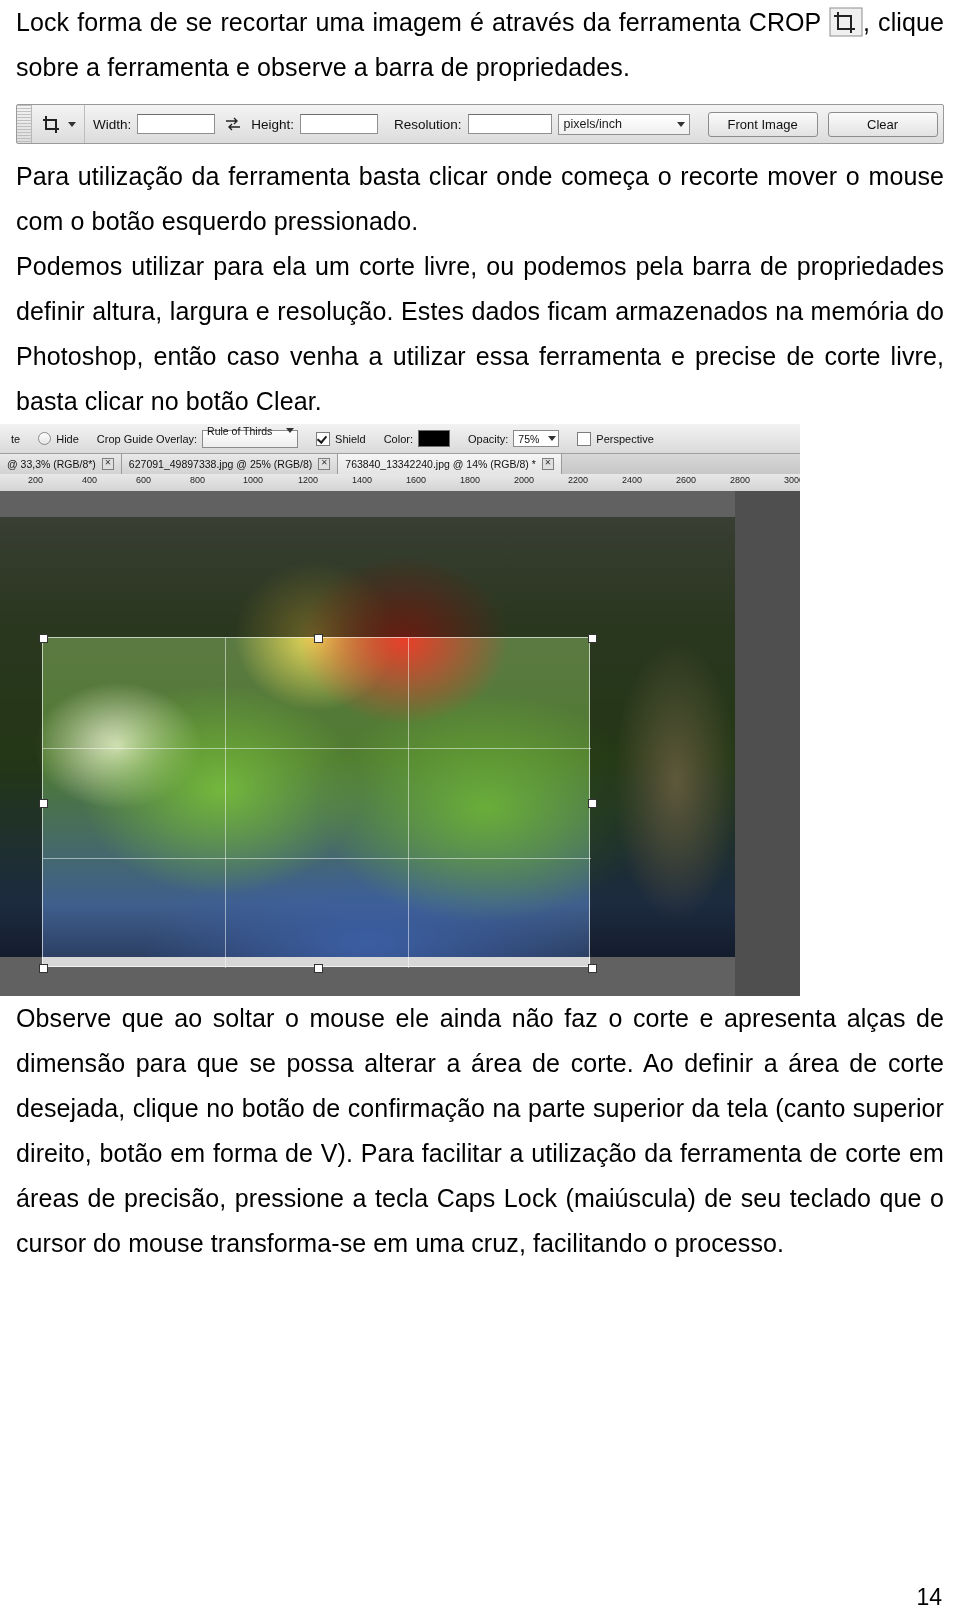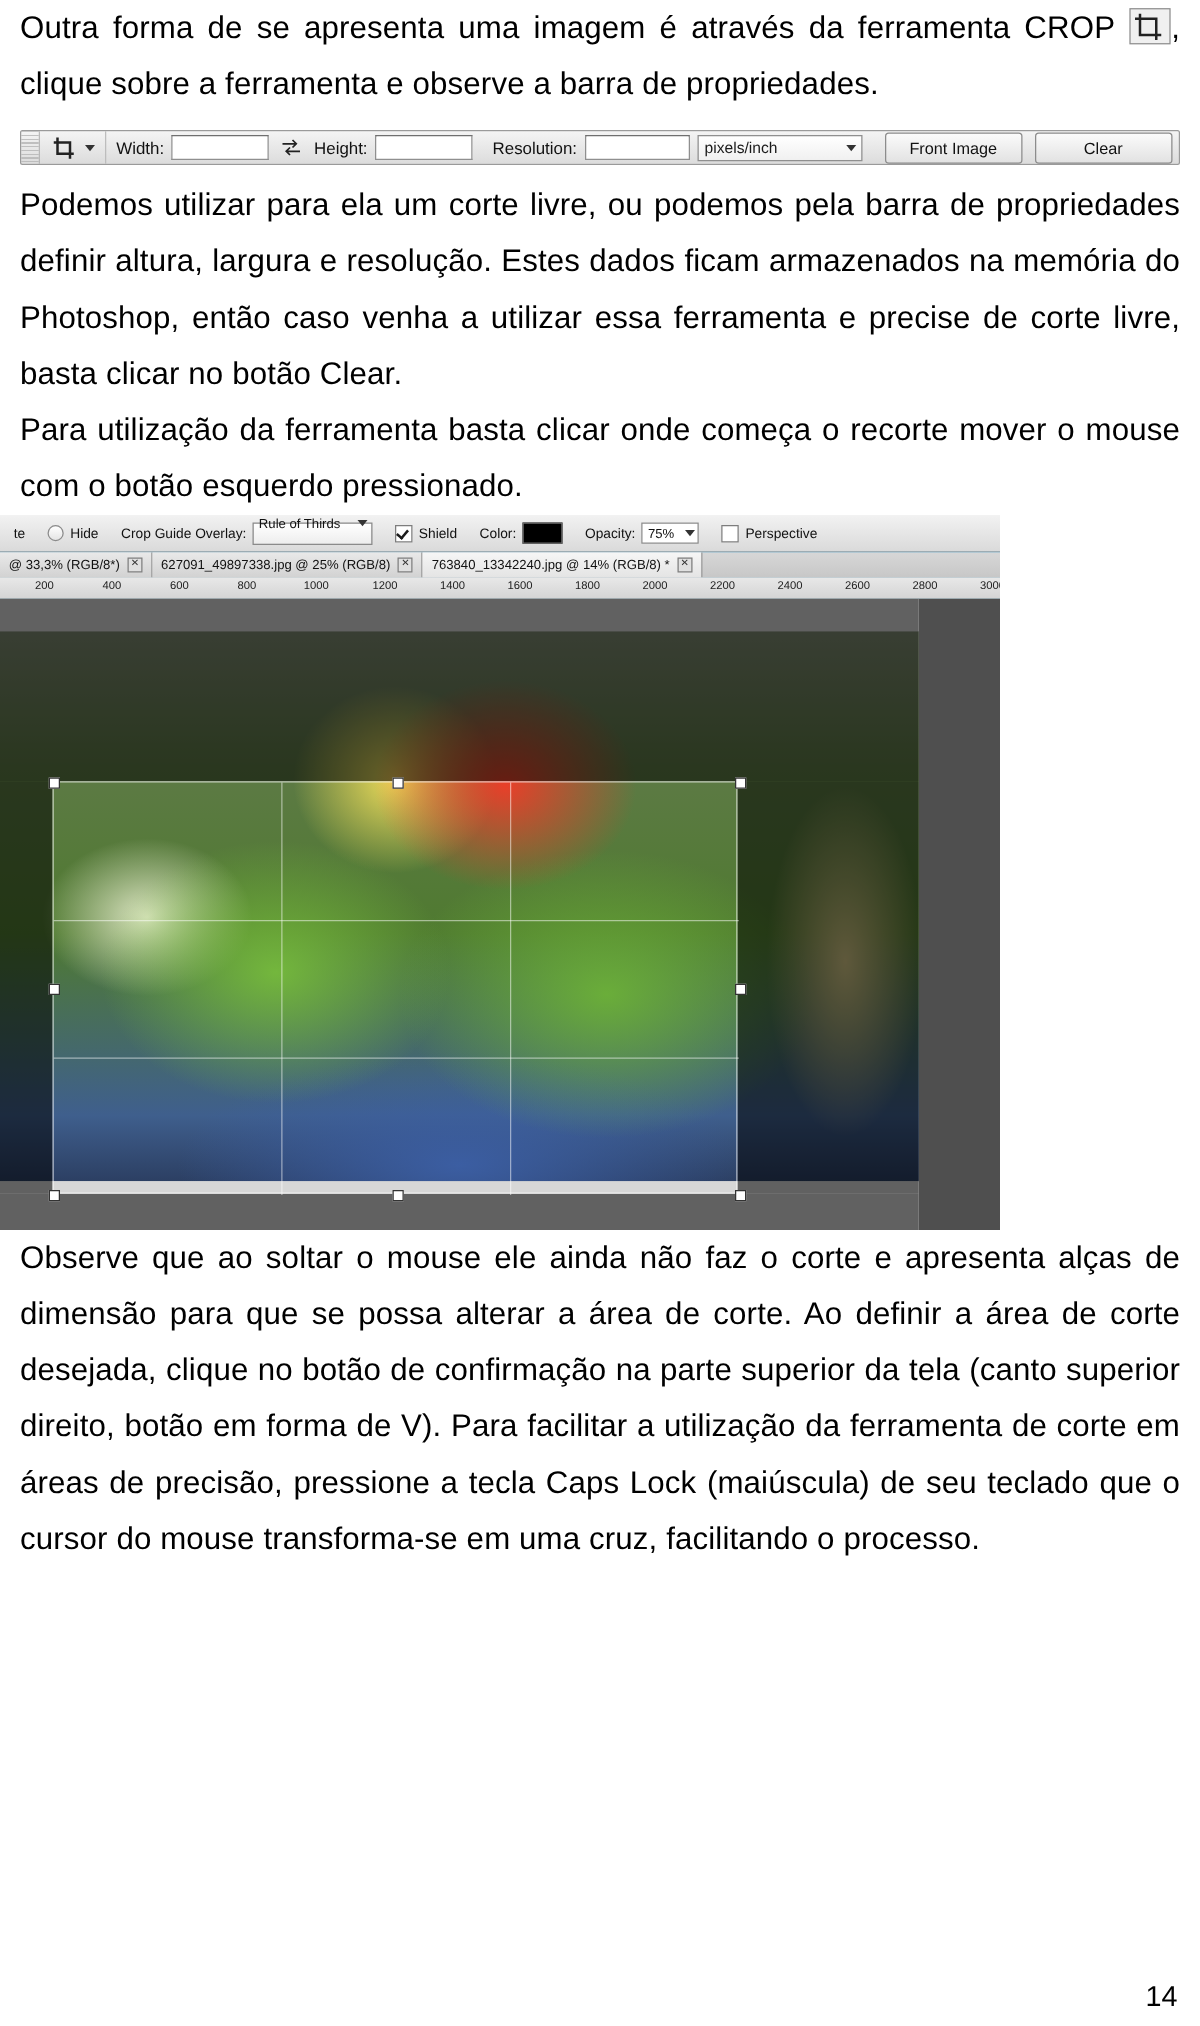--- a/index.html
+++ b/index.html
@@ -37,21 +37,21 @@
     vertical-align: -6px;
     width: 34px;
     height: 30px;
     position: relative;
   }
   .inline-crop-icon svg { display: block; }
 
   
   .options-bar {
     margin: 14px 0 10px 0;
-    height: 28px;
+    height: 40px;
     width: 928px;
     background: linear-gradient(#f4f4f4, #dcdcdc);
     border: 1px solid #9a9a9a;
     border-radius: 2px;
     display: flex;
     align-items: center;
     font-size: 13px;
     color: #1a1a1a;
     box-sizing: border-box;
     position: relative;
@@ -306,21 +306,21 @@
     bottom: 10px;
     font-size: 23px;
   }
 </style>
 </head>
 <body>
 
 <div class="page">
 
   <p class="body-text para-intro">
-    <span>Outra forma de se apresenta uma imagem é através da ferramenta CROP</span>
+    <span>Lock forma de se recortar uma imagem é através da ferramenta CROP</span>
     <span class="inline-crop-icon">
       <svg width="34" height="30" viewBox="0 0 34 30">
         <rect x="1" y="1" width="32" height="28" fill="#f0f0f0" stroke="#8d8d8d"></rect>
         <path d="M9 5 L9 22 L26 22" fill="none" stroke="#222" stroke-width="2"></path>
         <path d="M5 9 L22 9 L22 26" fill="none" stroke="#222" stroke-width="2"></path>
       </svg>
     </span><span>,</span>
     <span>clique sobre a ferramenta e observe a barra de propriedades.</span>
   </p>
 
@@ -354,22 +354,22 @@
       <span class="ob-input wide"></span>
       <span class="ob-select">
         <span>pixels/inch</span>
         <span class="caret-down"></span>
       </span>
     </div>
     <div class="ob-btn">Front Image</div>
     <div class="ob-btn">Clear</div>
   </div>
 
+  <p class="body-text">Para utilização da ferramenta basta clicar onde começa o recorte mover o mouse com o botão esquerdo pressionado.</p>
   <p class="body-text">Podemos utilizar para ela um corte livre, ou podemos pela barra de propriedades definir altura, largura e resolução. Estes dados ficam armazenados na memória do Photoshop, então caso venha a utilizar essa ferramenta e precise de corte livre, basta clicar no botão Clear.</p>
-  <p class="body-text">Para utilização da ferramenta basta clicar onde começa o recorte mover o mouse com o botão esquerdo pressionado.</p>
 
   <div class="ps-shot">
 
     <div class="ps-optionsbar2">
       <div class="ps-o-item">te</div>
       <div class="ps-o-item">
         <span class="radio-dot"></span>
         <span>Hide</span>
       </div>
       <div class="ps-o-item">

